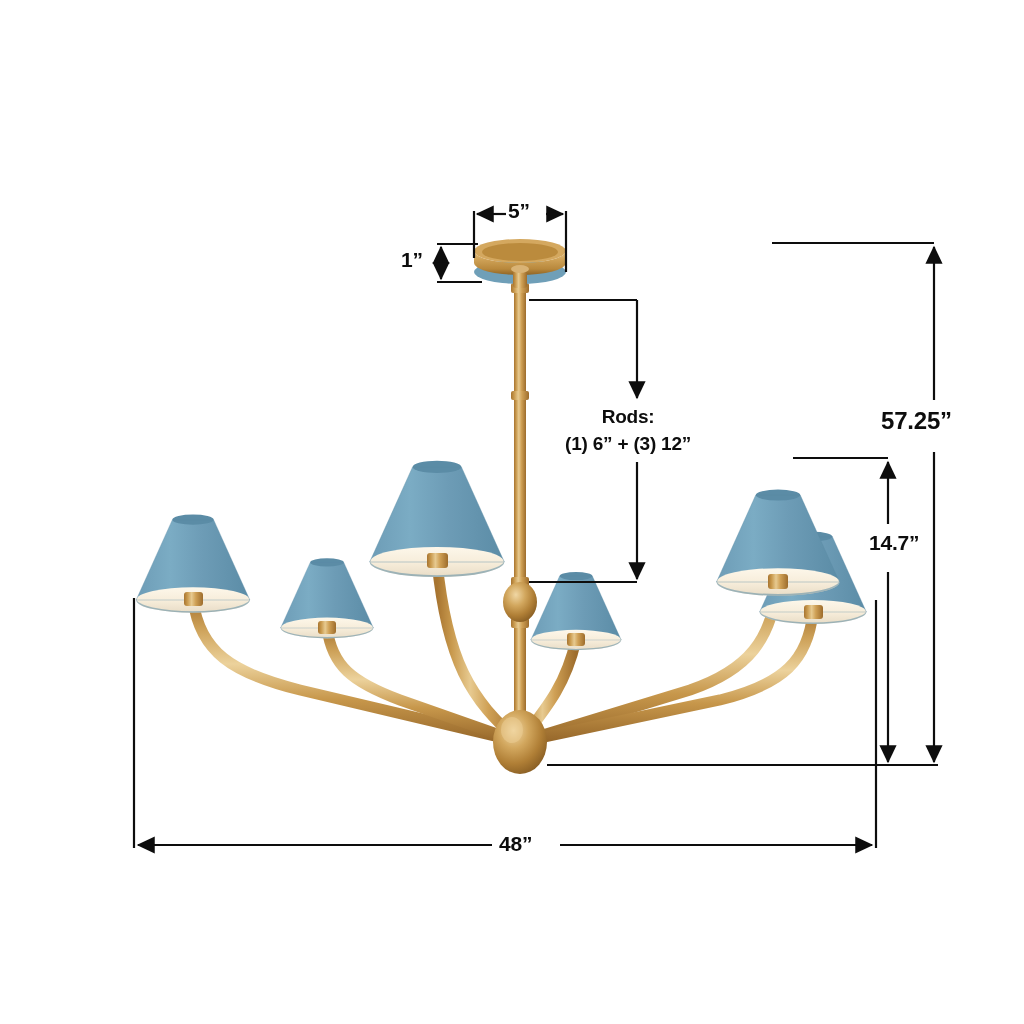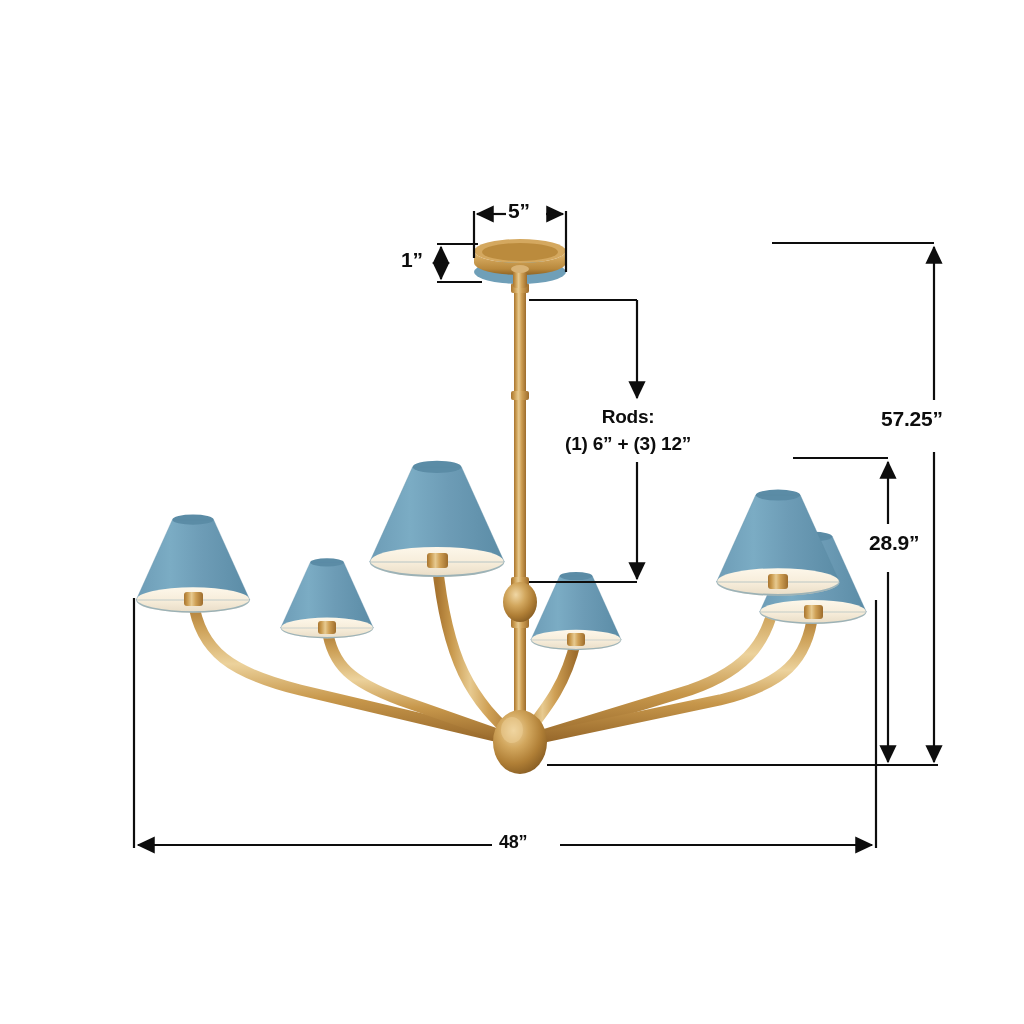--- a/index.html
+++ b/index.html
@@ -5,23 +5,23 @@
   html,body{margin:0;padding:0;background:#ffffff;}
   body{width:1024px;height:1024px;overflow:hidden;
        font-family:"Liberation Sans",sans-serif;}
   #stage{position:relative;width:1024px;height:1024px;background:#fff;}
   svg#diagram{position:absolute;left:0;top:0;width:1024px;height:1024px;display:block;}
   .dimlabel{position:absolute;font-family:"Liberation Sans",sans-serif;
             font-weight:bold;color:#0d0d0d;white-space:nowrap;
             letter-spacing:-0.2px;}
   #lbl-5   {left:508px; top:199px; font-size:21px;}
   #lbl-1   {left:401px; top:248px; font-size:21px;}
-  #lbl-5725{left:881px; top:407px; font-size:21px;}
+  #lbl-5725{left:881px; top:407px; font-size:24px;}
   #lbl-165 {left:869px; top:531px; font-size:21px;}
-  #lbl-48  {left:499px; top:832px; font-size:18px;}
+  #lbl-48  {left:499px; top:832px; font-size:21px;}
   #lbl-rods{left:565px; top:404px; font-size:19px; text-align:center; line-height:1.42;}
   #lbl-rods .r2{display:block;text-align:right;}
 </style>
 </head>
 <body>
 
 <div id="stage">
 
   <svg id="diagram" viewBox="0 0 1024 1024">
     <defs>
@@ -189,21 +189,21 @@
       </g>
     </g>
   </svg>
 
   <div class="dimlabel" id="lbl-5">5”</div>
 
   <div class="dimlabel" id="lbl-1">1”</div>
 
   <div class="dimlabel" id="lbl-5725">57.25”</div>
 
-  <div class="dimlabel" id="lbl-165">28.9”</div>
+  <div class="dimlabel" id="lbl-165">14.7”</div>
 
   <div class="dimlabel" id="lbl-48">48”</div>
 
   <div class="dimlabel" id="lbl-rods">
     <span class="r1">Rods:</span>
     <span class="r2">(1) 6” + (3) 12”</span>
   </div>
 
 </div>
 

